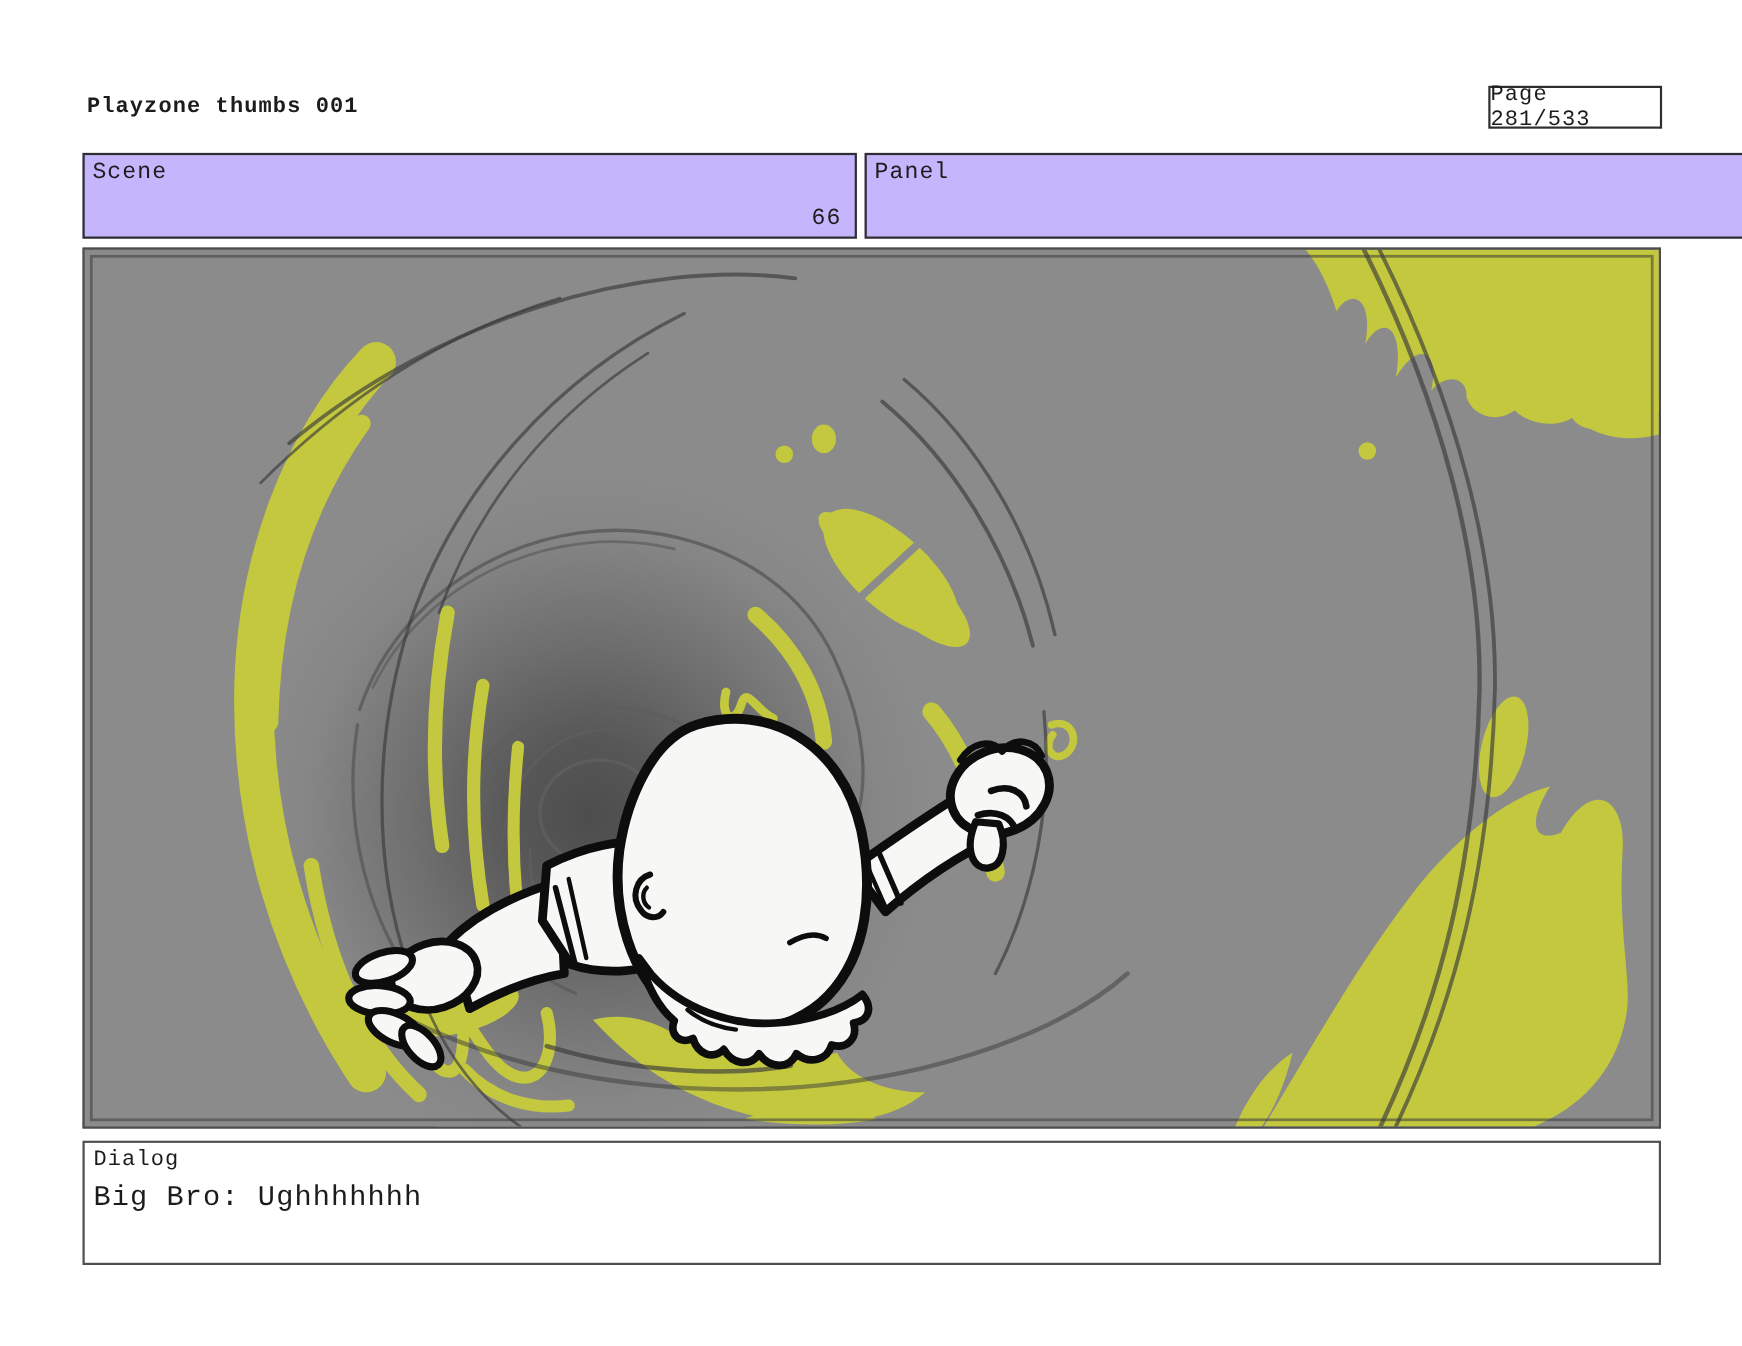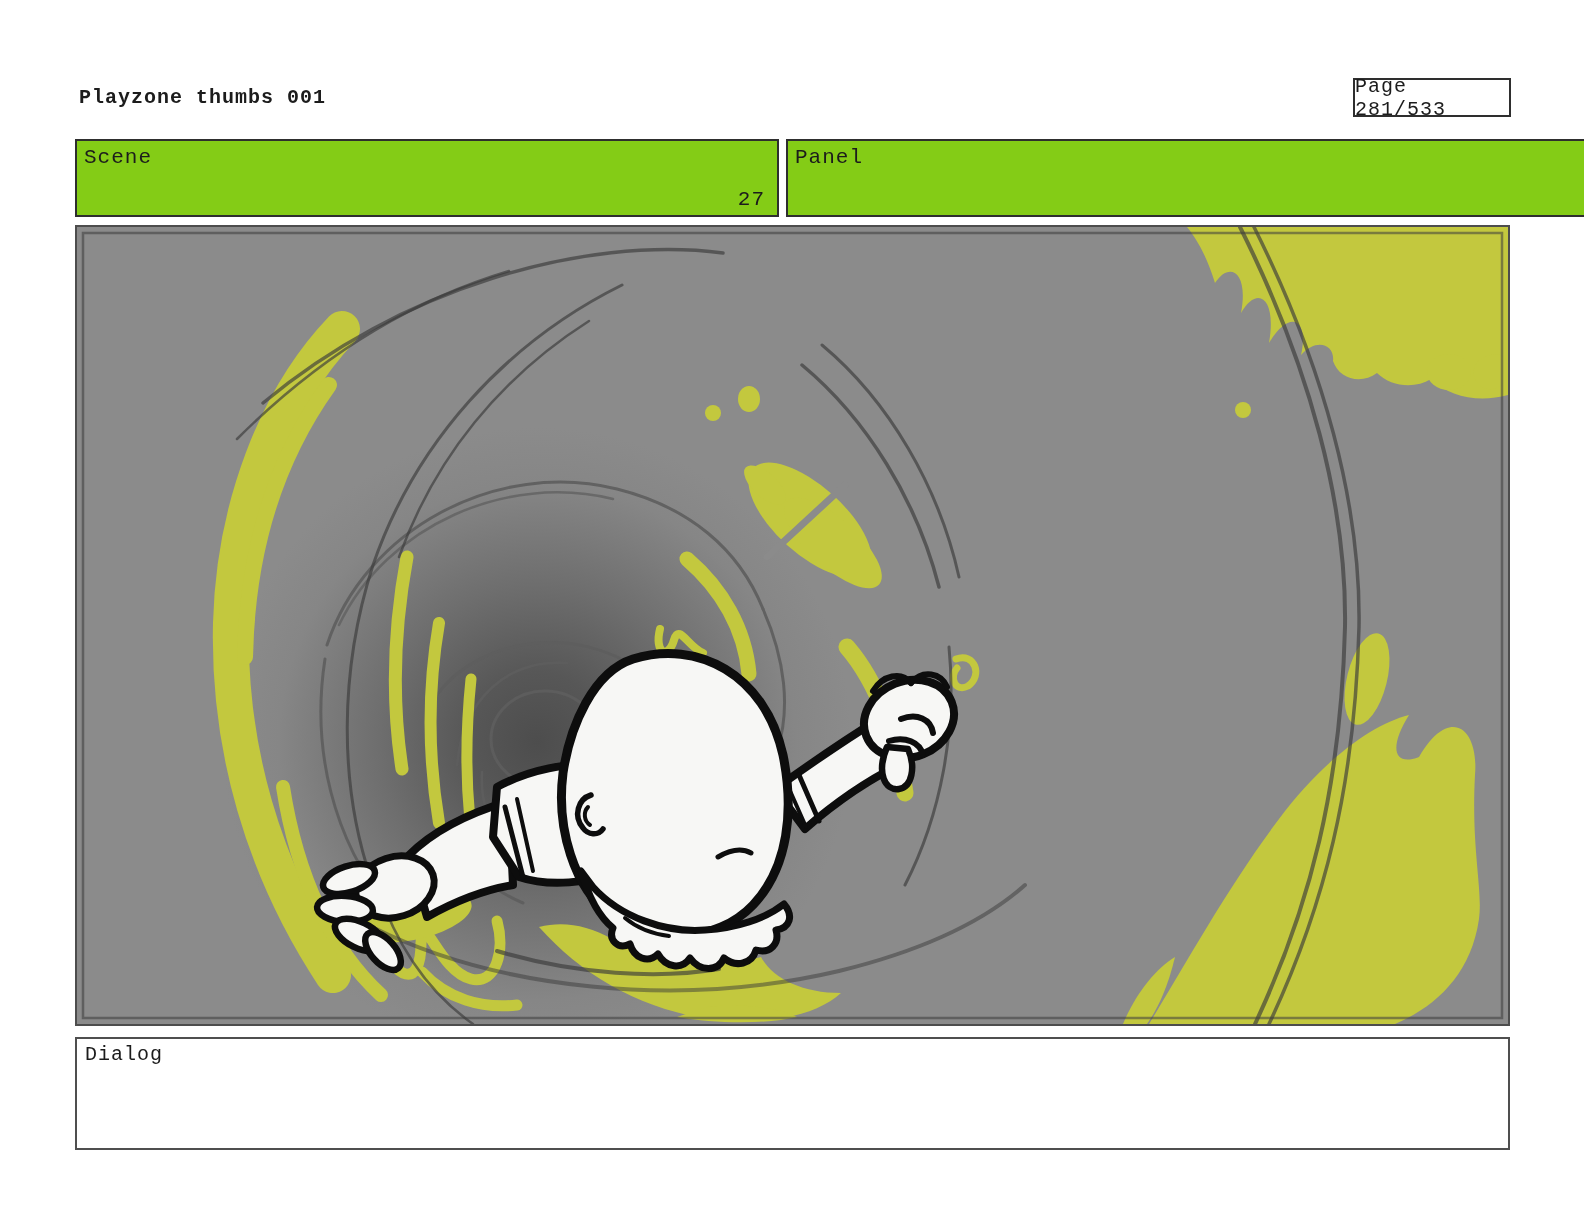--- a/index.html
+++ b/index.html
@@ -11,21 +11,21 @@
   .header-title{
     position:absolute;left:79px;top:86px;font-size:20px;letter-spacing:1px;white-space:pre;font-weight:bold;
   }
   .page-box{
     position:absolute;left:1353px;top:78px;width:158px;height:39px;
     border:2px solid #2e2e2e;box-sizing:border-box;
     display:flex;align-items:center;justify-content:flex-end;font-size:20px;letter-spacing:1px;
   }
   .meta-cell{
     position:absolute;top:139px;height:78px;border:2px solid #2e2e2e;
-    box-sizing:border-box;background:#84cc16;
+    box-sizing:border-box;background:#c4b5fd;
   }
   .meta-cell .cell-label{position:absolute;left:7px;top:5px;font-size:21px;letter-spacing:1px;}
   .meta-cell .cell-value{position:absolute;right:12px;bottom:4px;font-size:21px;letter-spacing:1px;}
   .scene-cell{left:75px;width:704px;}
   .panel-cell{left:786px;width:836px;}
   .art-panel{
     position:absolute;left:75px;top:225px;width:1435px;height:801px;
     border:2px solid #4d4d4d;box-sizing:border-box;background:#8b8b8b;
   }
   .art-panel svg{display:block;width:100%;height:100%;}
@@ -39,21 +39,21 @@
 </head>
 <body>
 
 <div class="header-title">Playzone thumbs 001</div>
 <div class="page-box">
   <span>Page 281/533</span>
 </div>
 
 <div class="meta-cell scene-cell">
   <span class="cell-label">Scene</span>
-  <span class="cell-value">27</span>
+  <span class="cell-value">66</span>
 </div>
 <div class="meta-cell panel-cell">
   <span class="cell-label">Panel</span>
   <span class="cell-value">5</span>
 </div>
 
 <div class="art-panel">
   <svg viewBox="0 0 1431 797" preserveAspectRatio="none" aria-label="storyboard artwork">
     <defs>
       <radialGradient id="tunnelG" cx="460" cy="515" r="315" gradientUnits="userSpaceOnUse">
@@ -160,13 +160,14 @@
       <path d="M511 580 C506 585 507 594 513 598" stroke-width="4" fill="none"></path>
       <path d="M641 630 C653 623 665 621 674 626" stroke-width="5" fill="none"></path>
     </g>
 
     <rect x="6" y="6" width="1419" height="785" fill="none" stroke="rgba(60,60,60,0.55)" stroke-width="2.5"></rect>
   </svg>
 </div>
 
 <div class="dialog-box">
   <span class="dialog-label">Dialog</span>
+  <span class="dialog-text">Big Bro: Ughhhhhhh</span>
 </div>
 
 </body></html>

